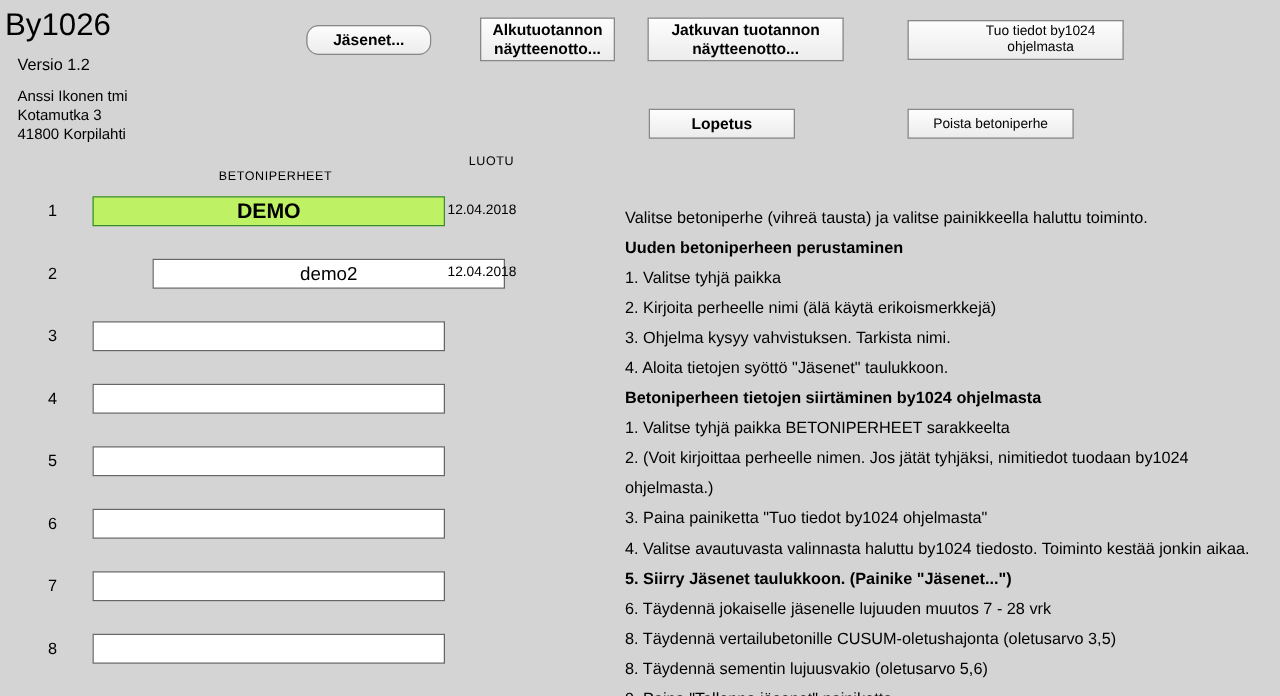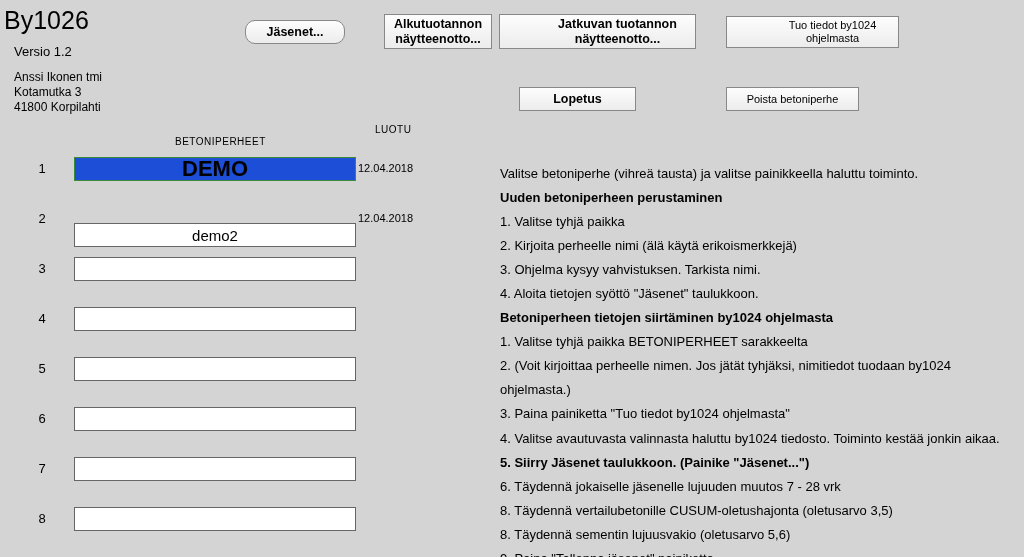--- a/index.html
+++ b/index.html
@@ -42,21 +42,21 @@
     text-align: center;
     display: flex;
     align-items: center;
     justify-content: center;
     line-height: 1.15;
     cursor: pointer;
   }
   .btn-small { font-size: 11px; }
   #btn-jasenet { left: 245px; top: 20px; width: 98px; height: 22px; border-radius: 10px; }
   #btn-alku { left: 384px; top: 14px; width: 106px; height: 33px; }
-  #btn-jatk { left: 499px; top: 14px; width: 155px; height: 33px; padding-left: 40px; }
+  #btn-jatk { left: 518px; top: 14px; width: 155px; height: 33px; }
   #btn-tuo  { left: 726px; top: 16px; width: 131px; height: 30px; font-weight: normal; padding-left: 40px; }
   #btn-lopetus { left: 519px; top: 87px; width: 115px; height: 22px; }
   #btn-poista  { left: 726px; top: 87px; width: 131px; height: 22px; font-weight: normal; }
 
   .col-header {
     position: absolute;
     font-size: 10px;
     letter-spacing: 0.5px;
   }
   #hdr-families { left: 175px; top: 136px; }
@@ -75,24 +75,24 @@
     width: 280px;
     height: 22px;
     border: 1.5px solid #666;
     background: #fff;
     display: flex;
     align-items: center;
     justify-content: center;
     font-size: 15px;
   }
   .row-input.selected {
-    background: #1d4ed8;
+    background: #bef264;
     border: 1.5px solid #3a8a3a;
     font-weight: bold;
-    font-size: 22px;
+    font-size: 17px;
   }
   .row-date {
     position: absolute;
     left: 358px;
     font-size: 11px;
     top: 0;
   }
 
   .instructions {
     position: absolute;
@@ -124,21 +124,21 @@
 <div id="btn-poista" class="btn btn-small">Poista betoniperhe</div>
 
 <div id="hdr-families" class="col-header">BETONIPERHEET</div>
 <div id="hdr-created" class="col-header">LUOTU</div>
 
 <div id="rows-container">
     <div class="row-num" style="top: 161px;">1</div>
     <div class="row-input selected" style="top: 157px;">DEMO</div>
     <div class="row-date" style="top: 162px; position: absolute;">12.04.2018</div>
     <div class="row-num" style="top: 211px;">2</div>
-    <div class="row-input" style="top: 223px;">demo2</div>
+    <div class="row-input" style="top: 207px; margin-left: 48px;">demo2</div>
     <div class="row-date" style="top: 212px; position: absolute;">12.04.2018</div>
     <div class="row-num" style="top: 261px;">3</div>
     <div class="row-input" style="top: 257px;"></div>
     <div class="row-num" style="top: 311px;">4</div>
     <div class="row-input" style="top: 307px;"></div>
     <div class="row-num" style="top: 361px;">5</div>
     <div class="row-input" style="top: 357px;"></div>
     <div class="row-num" style="top: 411px;">6</div>
     <div class="row-input" style="top: 407px;"></div>
     <div class="row-num" style="top: 461px;">7</div>

